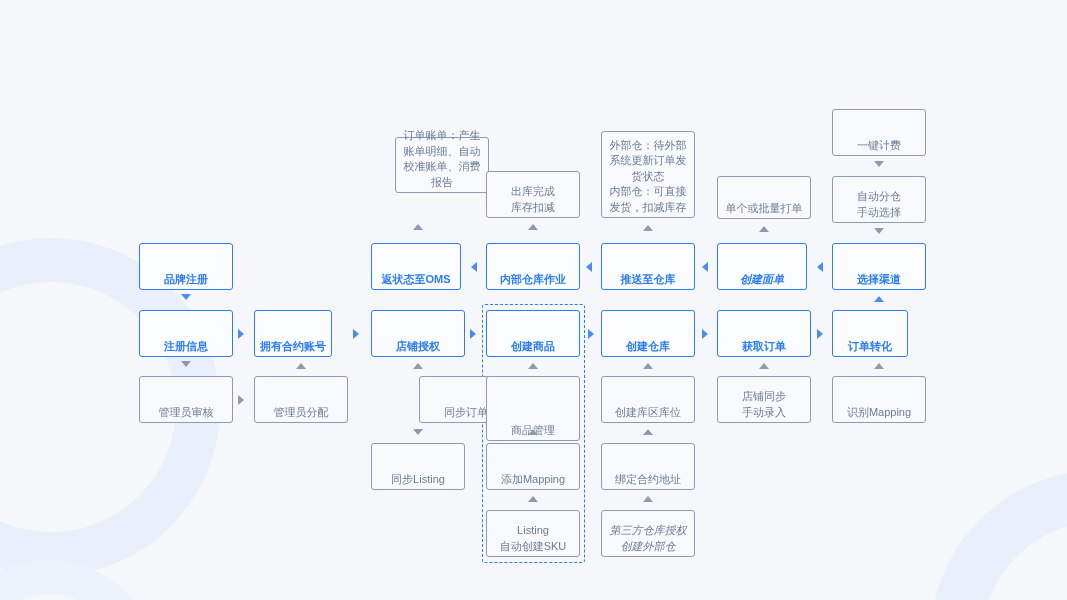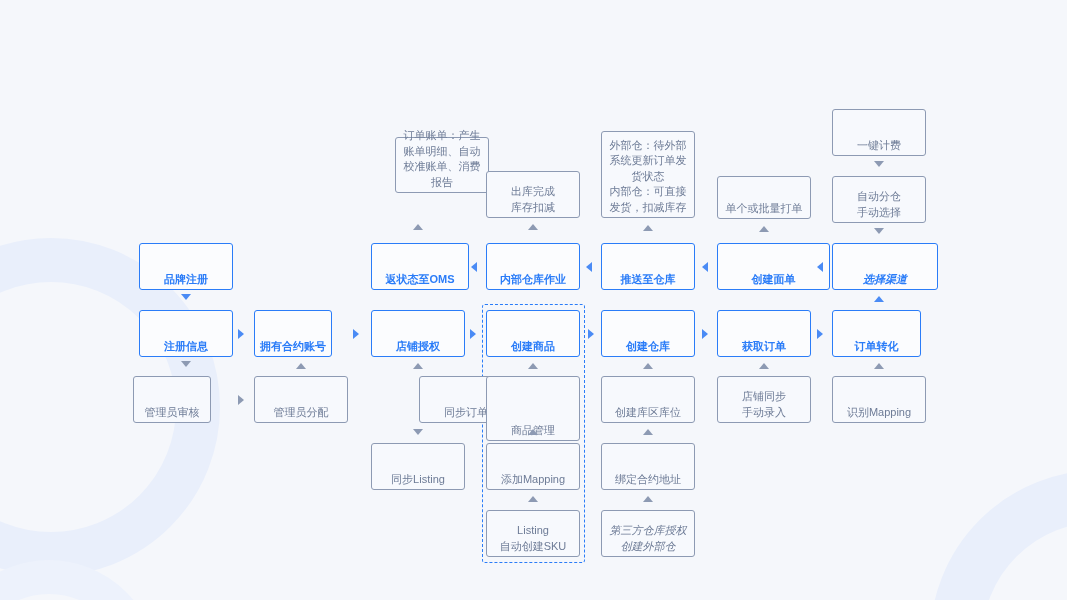--- a/index.html
+++ b/index.html
@@ -165,33 +165,33 @@
 
   <div id="dashed-group"></div>
 
   <div id="nodes-layer">
       <div class="node blue" style="left: 139px; top: 243px; width: 94px; height: 47px;">
         <span class="node-text">品牌注册</span>
       </div>
       <div class="node blue" style="left: 139px; top: 310px; width: 94px; height: 47px;">
         <span class="node-text">注册信息</span>
       </div>
-      <div class="node gray" style="left: 133px; top: 376px; width: 78px; height: 47px;">
+      <div class="node gray" style="left: 139px; top: 376px; width: 94px; height: 47px;">
         <span class="node-text">管理员审核</span>
       </div>
       <div class="node blue" style="left: 254px; top: 310px; width: 78px; height: 47px;">
         <span class="node-text">拥有合约账号</span>
       </div>
       <div class="node gray" style="left: 254px; top: 376px; width: 94px; height: 47px;">
         <span class="node-text">管理员分配</span>
       </div>
       <div class="node gray" style="left: 371px; top: 137px; width: 94px; height: 56px; margin-left: 24px;">
         <span class="node-text">订单账单：产生账单明细、自动校准账单、消费报告</span>
       </div>
-      <div class="node blue" style="left: 371px; top: 243px; width: 98px; height: 47px;">
+      <div class="node blue" style="left: 371px; top: 243px; width: 90px; height: 47px;">
         <span class="node-text">返状态至OMS</span>
       </div>
       <div class="node blue" style="left: 371px; top: 310px; width: 94px; height: 47px;">
         <span class="node-text">店铺授权</span>
       </div>
       <div class="node gray" style="left: 371px; top: 376px; width: 94px; height: 47px; margin-left: 48px;">
         <span class="node-text">同步订单</span>
       </div>
       <div class="node gray" style="left: 371px; top: 443px; width: 94px; height: 47px;">
         <span class="node-text">同步Listing</span>
@@ -228,39 +228,39 @@
       </div>
       <div class="node gray" style="left: 601px; top: 443px; width: 94px; height: 47px;">
         <span class="node-text">绑定合约地址</span>
       </div>
       <div class="node gray" style="left: 601px; top: 510px; width: 94px; height: 47px; font-style: italic;">
         <span class="node-text">第三方仓库授权<br>创建外部仓</span>
       </div>
       <div class="node gray" style="left: 717px; top: 176px; width: 94px; height: 43px;">
         <span class="node-text">单个或批量打单</span>
       </div>
-      <div class="node blue" style="left: 717px; top: 243px; width: 113px; height: 47px;">
+      <div class="node blue" style="left: 717px; top: 243px; width: 90px; height: 47px; font-style: italic;">
         <span class="node-text">创建面单</span>
       </div>
       <div class="node blue" style="left: 717px; top: 310px; width: 94px; height: 47px;">
         <span class="node-text">获取订单</span>
       </div>
       <div class="node gray" style="left: 717px; top: 376px; width: 94px; height: 47px;">
         <span class="node-text">店铺同步<br>手动录入</span>
       </div>
       <div class="node gray" style="left: 832px; top: 109px; width: 94px; height: 47px;">
         <span class="node-text">一键计费</span>
       </div>
       <div class="node gray" style="left: 832px; top: 176px; width: 94px; height: 47px;">
         <span class="node-text">自动分仓<br>手动选择</span>
       </div>
-      <div class="node blue" style="left: 832px; top: 243px; width: 106px; height: 47px; font-style: italic;">
+      <div class="node blue" style="left: 832px; top: 243px; width: 94px; height: 47px;">
         <span class="node-text">选择渠道</span>
       </div>
-      <div class="node blue" style="left: 832px; top: 310px; width: 89px; height: 47px;">
+      <div class="node blue" style="left: 832px; top: 310px; width: 76px; height: 47px;">
         <span class="node-text">订单转化</span>
       </div>
       <div class="node gray" style="left: 832px; top: 376px; width: 94px; height: 47px;">
         <span class="node-text">识别Mapping</span>
       </div>
     </div>
   <div id="arrows-layer">
       <div class="arrow down blue" style="left: 181px; top: 294px;"></div>
       <div class="arrow down" style="left: 181px; top: 361px;"></div>
       <div class="arrow right" style="left: 238px; top: 395px;"></div>

